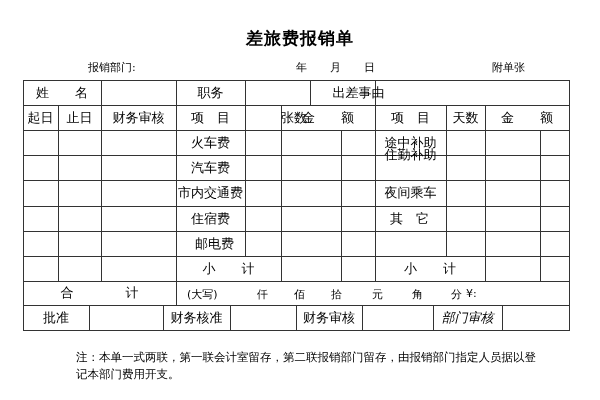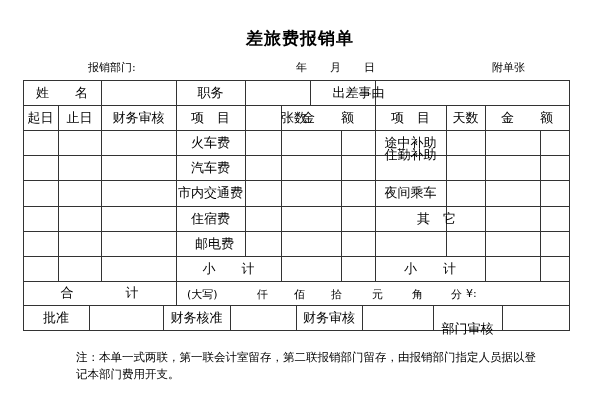--- a/index.html
+++ b/index.html
@@ -85,38 +85,38 @@
 
   <div class="cell" style="left:176px;top:130px;width:69px;height:25px;">火车费</div>
   <div class="cell" style="left:176px;top:155px;width:69px;height:25px;">汽车费</div>
   <div class="cell" style="left:176px;top:180px;width:69px;height:26px;">市内交通费</div>
   <div class="cell" style="left:176px;top:206px;width:69px;height:25px;">住宿费</div>
   <div class="cell" style="left:180px;top:231px;width:69px;height:25px;">邮电费</div>
 
   <div class="cell" style="left:375px;top:130px;width:71px;height:25px;">途中补助</div>
   <div class="cell" style="left:375px;top:142px;width:71px;height:25px;">住勤补助</div>
   <div class="cell" style="left:375px;top:180px;width:71px;height:26px;">夜间乘车</div>
-  <div class="cell" style="left:381px;top:206px;width:71px;height:25px;padding-left:20px;">其　它</div>
+  <div class="cell" style="left:354px;top:206px;width:71px;height:25px;padding-left:20px;">其　它</div>
 
   <div class="cell" style="left:176px;top:256px;width:105px;height:25px;">小　　计</div>
   <div class="cell" style="left:375px;top:256px;width:110px;height:25px;">小　　计</div>
 
   <div class="cell" style="left:23px;top:281px;width:153px;height:24px;">合　　　　计</div>
   <div class="abs" style="left:187px;top:287px;">(大写)</div>
   <div class="abs" style="left:257px;top:287px;">仟</div>
   <div class="abs" style="left:294px;top:287px;">佰</div>
   <div class="abs" style="left:331px;top:287px;">拾</div>
   <div class="abs" style="left:372px;top:287px;">元</div>
   <div class="abs" style="left:412px;top:287px;">角</div>
   <div class="abs" style="left:451px;top:287px;">分</div>
   <div class="abs" style="left:466px;top:287px;">¥:</div>
 
   <div class="cell" style="left:23px;top:305px;width:66px;height:25px;">批准</div>
   <div class="cell" style="left:89px;top:305px;width:74px;height:25px;"></div>
   <div class="cell" style="left:163px;top:305px;width:67px;height:25px;">财务核准</div>
   <div class="cell" style="left:230px;top:305px;width:66px;height:25px;"></div>
   <div class="cell" style="left:296px;top:305px;width:66px;height:25px;">财务审核</div>
   <div class="cell" style="left:362px;top:305px;width:71px;height:25px;"></div>
-  <div class="cell" style="left:433px;top:316px;width:69px;height:25px;">部门审核</div>
+  <div class="cell" style="left:433px;top:305px;width:69px;height:25px;font-style:italic;">部门审核</div>
   <div class="cell" style="left:502px;top:305px;width:67px;height:25px;"></div>
 </div>
 
 <div class="abs note">注：本单一式两联，第一联会计室留存，第二联报销部门留存，由报销部门指定人员据以登记本部门费用开支。</div>
 
 </body></html>

